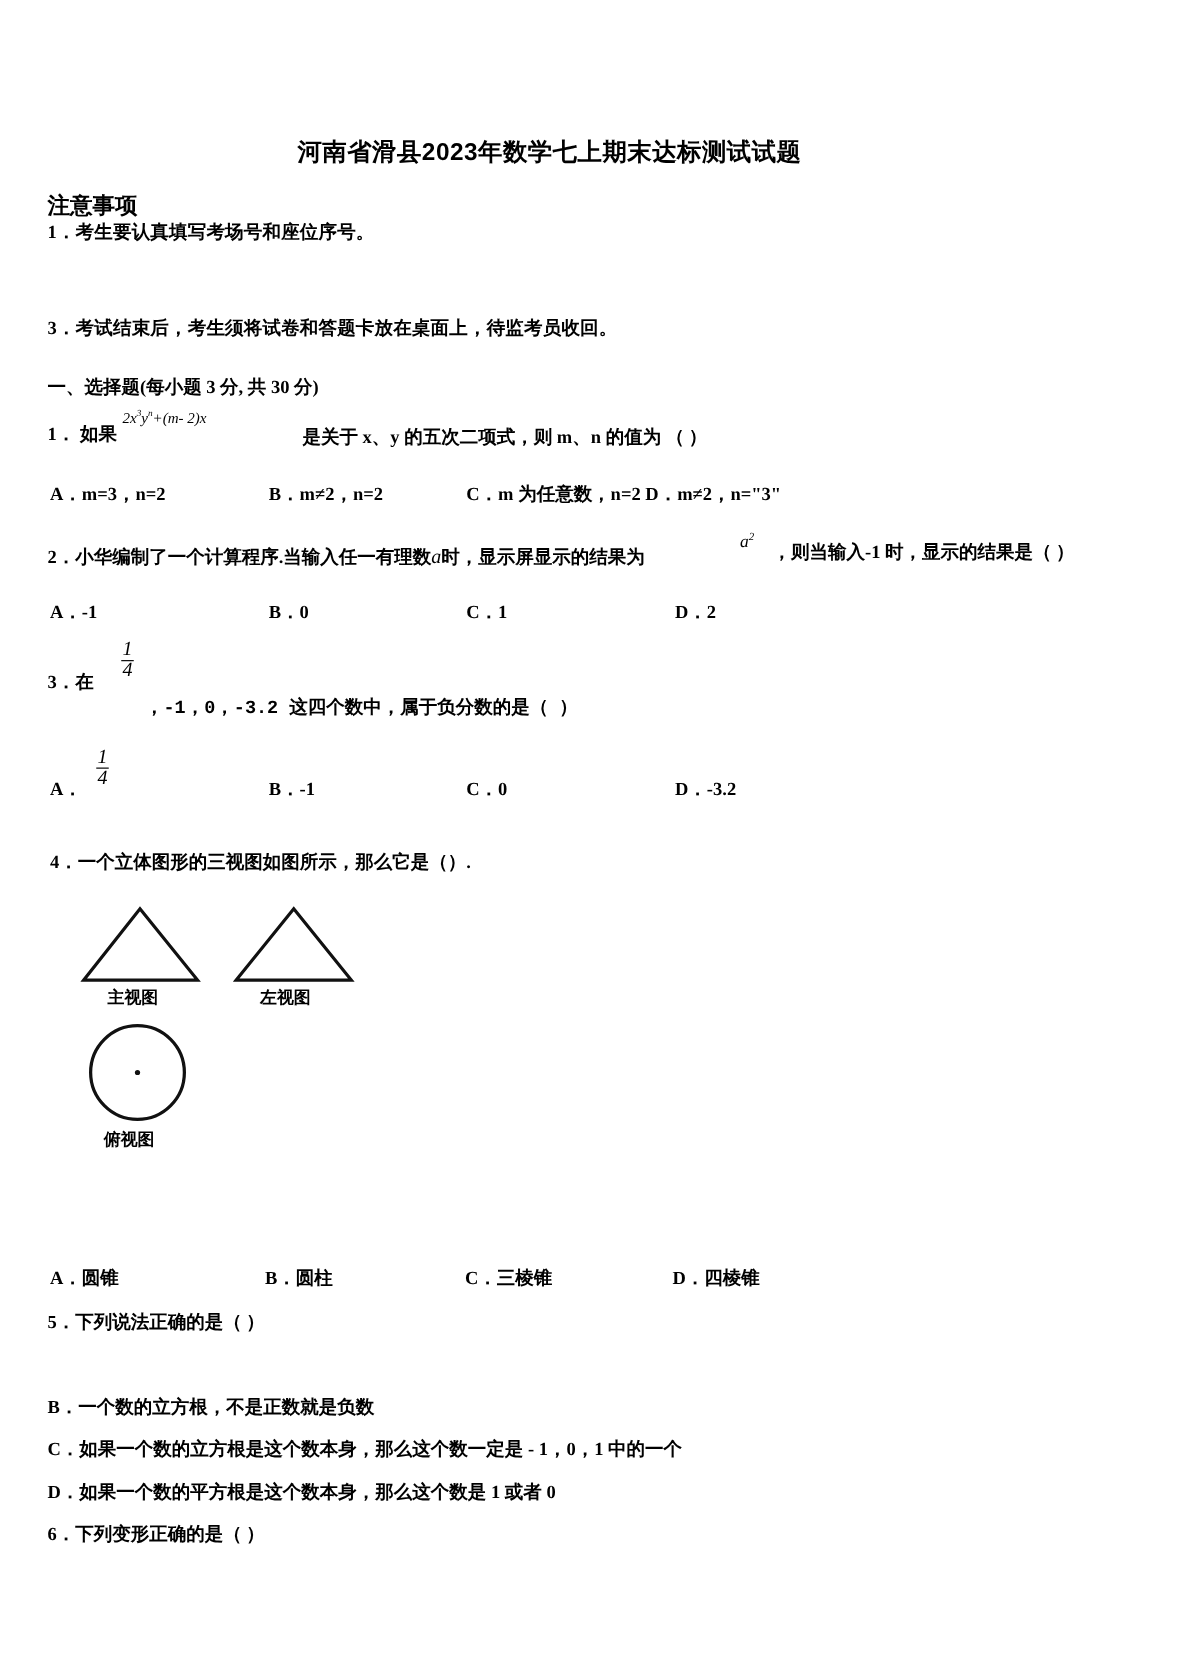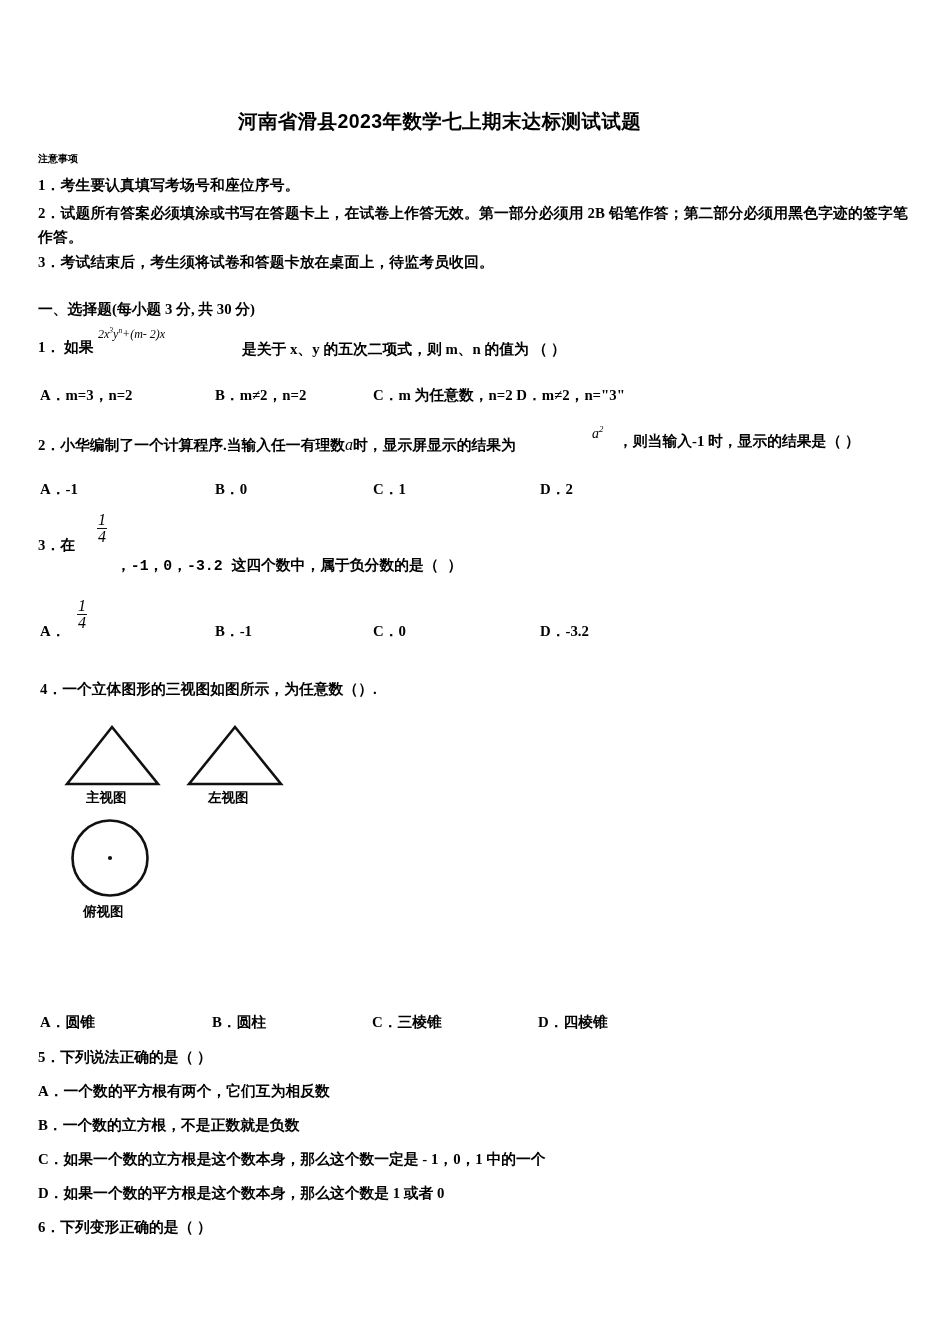--- a/index.html
+++ b/index.html
@@ -29,21 +29,21 @@
     font-size: 19.5px;
     font-weight: bold;
     letter-spacing: 0.4px;
     white-space: nowrap;
     font-family: "Liberation Sans", "DejaVu Sans", sans-serif;
   }
   .notice-head {
     position: absolute;
     left: 38px;
     top: 152px;
-    font-size: 10px;
+    font-size: 18px;
     font-weight: bold;
   }
   .notice-line {
     position: absolute;
     left: 38px;
     font-size: 14.8px;
     font-weight: bold;
     letter-spacing: 0.15px;
   }
   .nl1 { top: 176px; }
@@ -125,21 +125,20 @@
 </style>
 </head>
 <body>
 
 <div class="page">
 
   <div class="doc-title">河南省滑县2023年数学七上期末达标测试试题</div>
 
   <div class="notice-head">注意事项</div>
   <div class="notice-line nl1">1．考生要认真填写考场号和座位序号。</div>
-  <div class="notice-line nl2">2．试题所有答案必须填涂或书写在答题卡上，在试卷上作答无效。第一部分必须用 2B 铅笔作答；第二部分必须用黑色字迹的签字笔作答。</div>
   <div class="notice-line nl3">3．考试结束后，考生须将试卷和答题卡放在桌面上，待监考员收回。</div>
 
   <div class="section-head">一、选择题(每小题 3 分, 共 30 分)</div>
 
   <div class="q" style="left:38px; top:338px;">
     <span>1．</span>
     <span>如果</span>
   </div>
   <div class="supbox" style="left:98px; top:326px; font-size:12px;">
     <span class="up">2</span><span>x</span><sup>3</sup><span>y</span><sup>n</sup><span class="up">+(</span><span>m</span><span class="up">- 2)</span><span>x</span>
@@ -205,21 +204,21 @@
       <span>D．</span><span>-3.2</span>
     </span>
   </div>
   <div class="frac" style="position:absolute; left:76px; top:598px;">
     <span class="num">1</span>
     <span class="bar"></span>
     <span class="den">4</span>
   </div>
 
   <div class="q" style="left:40px; top:680px;">
-    <span>4．</span><span>一个立体图形的三视图如图所示，为任意数（）.</span>
+    <span>4．</span><span>一个立体图形的三视图如图所示，那么它是（）.</span>
   </div>
 
   <div class="figure" style="left:60px; top:718px; width:300px; height:215px;">
     <svg width="300" height="215" viewBox="0 0 300 215">
       <polygon points="7,66 52,9 98,66" fill="none" stroke="#111111" stroke-width="2.6"></polygon>
       <polygon points="129,66 175,9 221,66" fill="none" stroke="#111111" stroke-width="2.6"></polygon>
       <circle cx="50" cy="140" r="37.5" fill="none" stroke="#111111" stroke-width="2.6"></circle>
       <circle cx="50" cy="140" r="2.1" fill="#111111"></circle>
     </svg>
   </div>
@@ -238,23 +237,20 @@
       <span>C．</span><span>三棱锥</span>
     </span>
     <span class="opt" style="left:538px;">
       <span>D．</span><span>四棱锥</span>
     </span>
   </div>
 
   <div class="q" style="left:38px; top:1048px;">
     <span>5．</span><span>下列说法正确的是（    ）</span>
   </div>
-  <div class="q" style="left:38px; top:1082px;">
-    <span>A．</span><span>一个数的平方根有两个，它们互为相反数</span>
-  </div>
   <div class="q" style="left:38px; top:1116px;">
     <span>B．</span><span>一个数的立方根，不是正数就是负数</span>
   </div>
   <div class="q" style="left:38px; top:1150px;">
     <span>C．</span><span>如果一个数的立方根是这个数本身，那么这个数一定是 - 1，0，1 中的一个</span>
   </div>
   <div class="q" style="left:38px; top:1184px;">
     <span>D．</span><span>如果一个数的平方根是这个数本身，那么这个数是 1 或者 0</span>
   </div>
 

